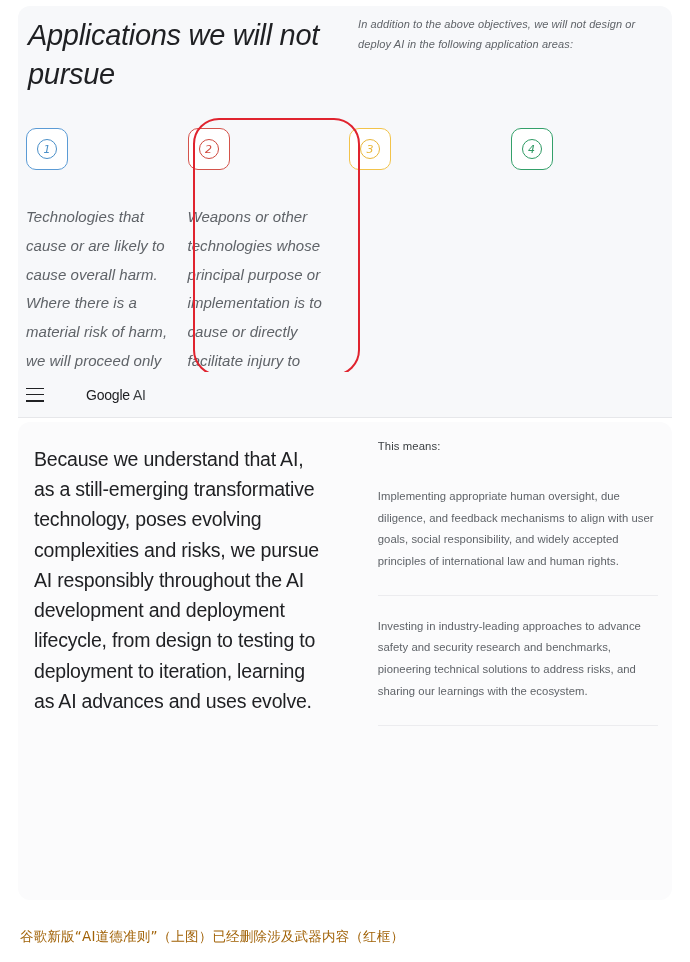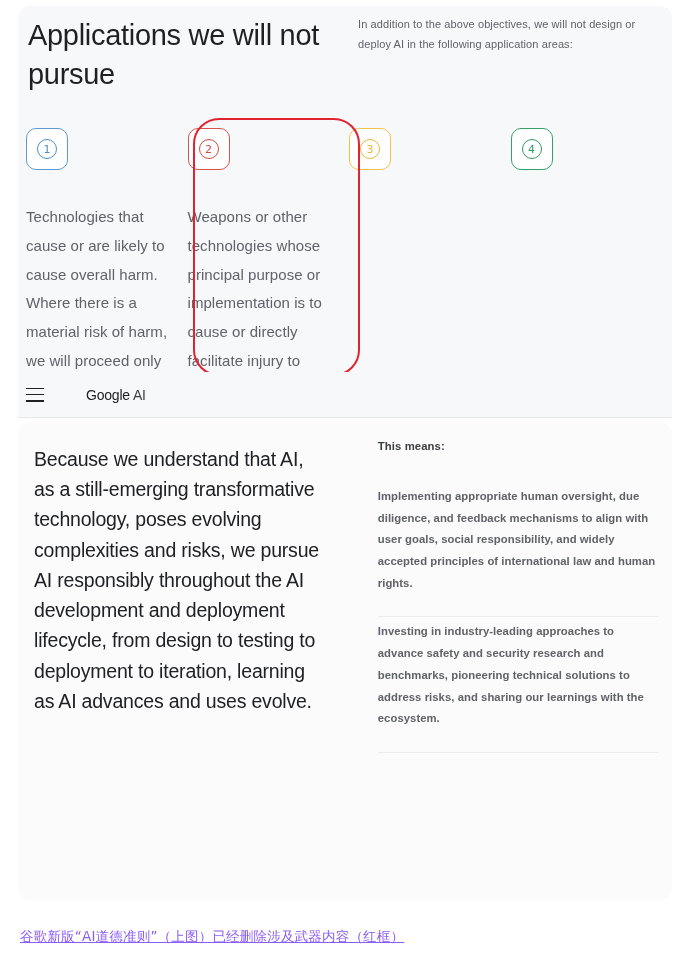--- a/index.html
+++ b/index.html
@@ -13,21 +13,21 @@
 
   
   .card-top {
     position: absolute;
     left: 18px; top: 6px;
     width: 654px; height: 412px;
     background: #f7f8fa;
     border-radius: 12px 12px 0 0;
     overflow: hidden;
   }
-  .card-top-inner { position: relative; width: 100%; height: 100%; }
+  .card-top-inner { position: relative; width: 100%; height: 100%; font-style: italic; }
 
   .headline {
     position: absolute;
     left: 10px; top: 10px;
     width: 320px;
     font-size: 29px;
     line-height: 1.33;
     letter-spacing: -0.3px;
     color: #1f2023;
     font-weight: 400;
@@ -127,54 +127,52 @@
     overflow: hidden;
   }
   .bottom-grid { display: flex; width: 100%; height: 100%; gap: 24px; }
   .bottom-left {
     width: 338px;
     padding: 22px 18px 0 16px;
   }
   .bottom-right {
     width: 316px;
     padding: 18px 14px 0 10px;
-    font-weight: bold;
   }
   .big-statement {
     font-size: 19.5px;
     line-height: 1.55;
     color: #202124;
     letter-spacing: -0.2px;
   }
   .this-means {
     font-size: 11.3px;
     color: #3c4043;
     margin-bottom: 34px;
     letter-spacing: 0.1px;
   }
   .means-item {
     font-size: 11.3px;
     line-height: 1.92;
     color: #5f6368;
     padding-bottom: 22px;
-    margin-bottom: 4px;
+    margin-bottom: 20px;
     border-bottom: 1px solid #ececef;
     letter-spacing: 0.05px;
   }
   .means-item.last { border-bottom: none; }
 
   
   .caption {
     position: absolute;
     left: 20px; top: 928px;
     font-size: 13.5px;
-    color: #8b5cf6;
+    color: #a16207;
     letter-spacing: 0.2px;
     font-family: "DejaVu Sans", "Liberation Sans", sans-serif;
-    text-decoration: underline;
   }
 </style>
 </head>
 <body>
 
 <div class="page">
 
   <div class="card-top">
     <div class="card-top-inner">
 

